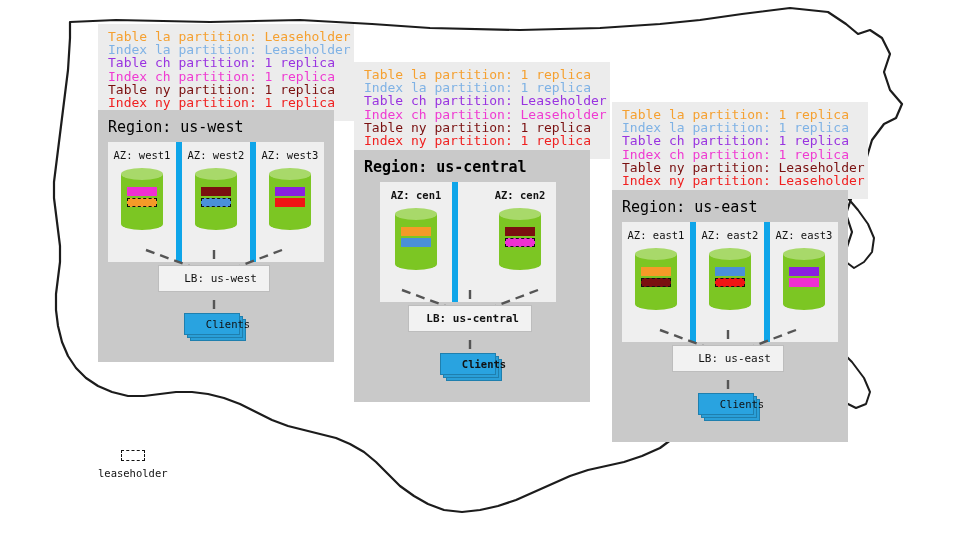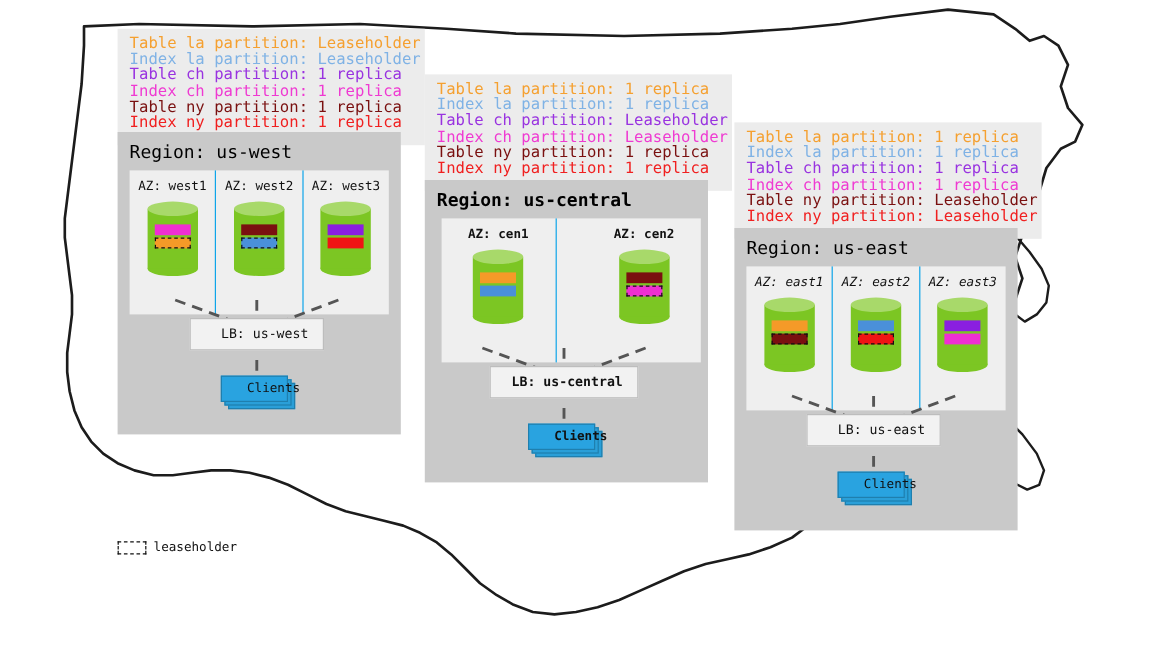--- a/index.html
+++ b/index.html
@@ -28,21 +28,21 @@
   .region-title{
     position:absolute;left:10px;top:8px;
     font-size:15px;color:#000000;white-space:nowrap;
   }
   .az-strip{
     position:absolute;background:#efefef;
     display:flex;
   }
   .az{
     flex:1 1 0;position:relative;
-    border-right:1px solid #0ea5e9;
+    border-right:6px solid #0ea5e9;
   }
   .az:last-child{border-right:none;}
   .az-label{
     position:absolute;left:0;right:0;top:7px;text-align:center;
     font-size:10.5px;color:#111;white-space:nowrap;
   }
 
   
   .cyl{
     position:absolute;left:50%;transform:translateX(-50%);
@@ -178,21 +178,21 @@
       <div class="sh s2"></div>
       <div class="sh s1"></div>
       <div class="lbl">Clients</div>
     </div>
   </div>
 
   <div class="infobox" style="left:354px;top:62px;width:236px;height:84px;"><span class="ln" style="color: rgb(245, 160, 48);">Table la partition: 1 replica</span><span class="ln" style="color: rgb(127, 178, 229);">Index la partition: 1 replica</span><span class="ln" style="color: rgb(153, 51, 224);">Table ch partition: Leaseholder</span><span class="ln" style="color: rgb(239, 58, 210);">Index ch partition: Leaseholder</span><span class="ln" style="color: rgb(122, 16, 16);">Table ny partition: 1 replica</span><span class="ln" style="color: rgb(240, 32, 32);">Index ny partition: 1 replica</span></div>
 
   <div class="region" style="left:354px;top:150px;width:236px;height:252px;font-weight:bold;">
     <div class="region-title">Region: us-central</div>
-    <div class="az-strip" style="left:14px;top:32px;width:216px;height:120px;gap:26px;">
+    <div class="az-strip" style="left:26px;top:32px;width:176px;height:120px;gap:26px;">
       <div class="az">
         <div class="az-label">AZ: cen1</div>
         <div class="cyl">
           <div class="bottom"></div>
           <div class="body"></div>
           <div class="top"></div>
           <div class="band b1" style="background:#f59a28;"></div>
           <div class="band b2" style="background:#4a90d9;"></div>
         </div>
       </div>
@@ -223,21 +223,21 @@
       <div class="sh s2"></div>
       <div class="sh s1"></div>
       <div class="lbl">Clients</div>
     </div>
   </div>
 
   <div class="infobox" style="left:612px;top:102px;width:236px;height:84px;"><span class="ln" style="color: rgb(245, 160, 48);">Table la partition: 1 replica</span><span class="ln" style="color: rgb(127, 178, 229);">Index la partition: 1 replica</span><span class="ln" style="color: rgb(153, 51, 224);">Table ch partition: 1 replica</span><span class="ln" style="color: rgb(239, 58, 210);">Index ch partition: 1 replica</span><span class="ln" style="color: rgb(122, 16, 16);">Table ny partition: Leaseholder</span><span class="ln" style="color: rgb(240, 32, 32);">Index ny partition: Leaseholder</span></div>
 
   <div class="region" style="left:612px;top:190px;width:236px;height:252px;">
     <div class="region-title">Region: us-east</div>
-    <div class="az-strip" style="left:10px;top:32px;width:216px;height:120px;font-style:italic;">
+    <div class="az-strip" style="left:10px;top:32px;width:216px;height:120px;">
       <div class="az">
         <div class="az-label">AZ: east1</div>
         <div class="cyl">
           <div class="bottom"></div>
           <div class="body"></div>
           <div class="top"></div>
           <div class="band b1" style="background:#f59a28;"></div>
           <div class="band b2 lease" style="background:#7a1010;"></div>
         </div>
       </div>
@@ -274,18 +274,18 @@
     <div class="lb" style="left:60px;top:155px;width:112px;">LB: us-east</div>
 
     <div class="clients" style="left:86px;top:203px;">
       <div class="sh s3"></div>
       <div class="sh s2"></div>
       <div class="sh s1"></div>
       <div class="lbl">Clients</div>
     </div>
   </div>
 
-  <div class="legend" style="left:98px;top:450px;">
+  <div class="legend" style="left:98px;top:450px;flex-direction:column;">
     <div class="swatch"></div>
     <div class="ltxt">leaseholder</div>
   </div>
 
 </div>
 
 </body></html>

